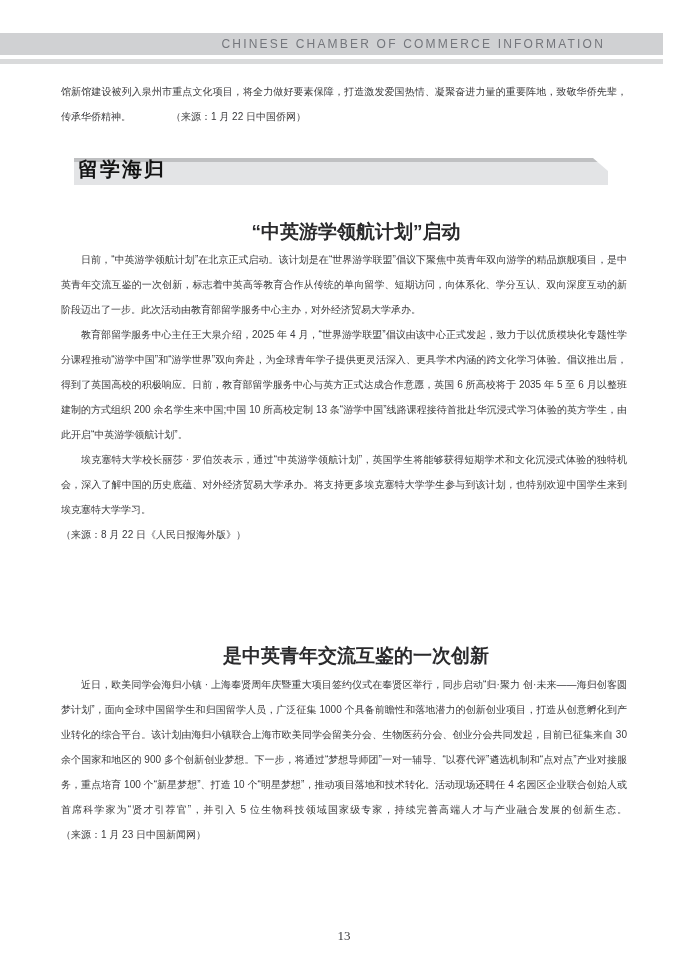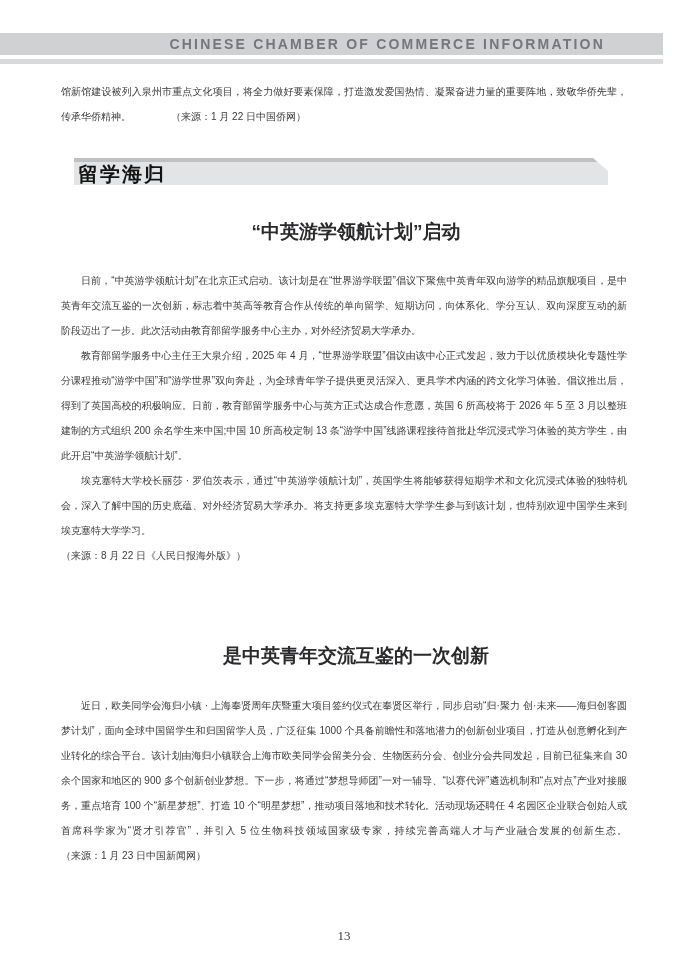--- a/index.html
+++ b/index.html
@@ -17,22 +17,22 @@
     top: 33px; left: 0;
     width: 663px; height: 22px;
     background: #d0d1d3;
     display: flex;
     align-items: center;
     justify-content: flex-end;
     padding-right: 58px;
     box-sizing: border-box;
   }
   .banner-text {
-    font-size: 14px;
-    font-weight: bold;
+    font-size: 12px;
+    font-weight: normal;
     letter-spacing: 2.2px;
     color: #74767c;
     white-space: nowrap;
   }
   .header-rule {
     position: absolute;
     top: 59px; left: 0;
     width: 663px; height: 5px;
     background: #d9dadb;
   }
@@ -51,21 +51,21 @@
   }
   .intro-source { margin-left: 40px; white-space: nowrap; }
   
   .section-bar {
     position: absolute;
     top: 158px; left: 74px;
     width: 534px; height: 27px;
     background: linear-gradient(180deg, #bfc0c2 0, #bfc0c2 4px, #e3e4e6 4px);
     clip-path: polygon(0 0, calc(100% - 15px) 0, 100% 48%, 100% 100%, 0 100%);
     display: flex;
-    align-items: flex-end;
+    align-items: flex-start;
   }
   .section-label {
     font-family: "Liberation Serif", serif;
     font-weight: bold;
     font-size: 20px;
     letter-spacing: 2px;
     color: #131313;
     padding-left: 4px;
     line-height: 22px;
   }
@@ -81,21 +81,20 @@
     color: #2a2a2c;
     margin: 12px;
   }
   .title-1 { top: 207px; }
   .title-2 { top: 631px; }
   
   .article-body {
     position: absolute;
     left: 61px;
     width: 566px;
-    margin-top: 21px;
   }
   .body-1 { top: 247px; }
   .body-2 { top: 672px; }
   .article-body p { text-indent: 2em; }
   .source-line {
     text-align: right;
     text-indent: 0 !important;
   }
   .inline-source { white-space: nowrap; }
   
@@ -124,21 +123,21 @@
   </div>
 
   <div class="section-bar">
     <span class="section-label">留学海归</span>
   </div>
 
   <h2 class="article-title title-1">“中英游学领航计划”启动</h2>
 
   <div class="article-body bodytext body-1">
     <p>日前，“中英游学领航计划”在北京正式启动。该计划是在“世界游学联盟”倡议下聚焦中英青年双向游学的精品旗舰项目，是中英青年交流互鉴的一次创新，标志着中英高等教育合作从传统的单向留学、短期访问，向体系化、学分互认、双向深度互动的新阶段迈出了一步。此次活动由教育部留学服务中心主办，对外经济贸易大学承办。</p>
-    <p>教育部留学服务中心主任王大泉介绍，2025 年 4 月，“世界游学联盟”倡议由该中心正式发起，致力于以优质模块化专题性学分课程推动“游学中国”和“游学世界”双向奔赴，为全球青年学子提供更灵活深入、更具学术内涵的跨文化学习体验。倡议推出后，得到了英国高校的积极响应。日前，教育部留学服务中心与英方正式达成合作意愿，英国 6 所高校将于 2026 年 5 至 3 月以整班建制的方式组织 200 余名学生来中国;中国 10 所高校定制 13 条“游学中国”线路课程接待首批赴华沉浸式学习体验的英方学生，由此开启“中英游学领航计划”。</p>
+    <p>教育部留学服务中心主任王大泉介绍，2025 年 4 月，“世界游学联盟”倡议由该中心正式发起，致力于以优质模块化专题性学分课程推动“游学中国”和“游学世界”双向奔赴，为全球青年学子提供更灵活深入、更具学术内涵的跨文化学习体验。倡议推出后，得到了英国高校的积极响应。日前，教育部留学服务中心与英方正式达成合作意愿，英国 6 所高校将于 2035 年 5 至 6 月以整班建制的方式组织 200 余名学生来中国;中国 10 所高校定制 13 条“游学中国”线路课程接待首批赴华沉浸式学习体验的英方学生，由此开启“中英游学领航计划”。</p>
     <p>埃克塞特大学校长丽莎 · 罗伯茨表示，通过“中英游学领航计划”，英国学生将能够获得短期学术和文化沉浸式体验的独特机会，深入了解中国的历史底蕴、对外经济贸易大学承办。将支持更多埃克塞特大学学生参与到该计划，也特别欢迎中国学生来到埃克塞特大学学习。</p>
     <p class="source-line">（来源：8 月 22 日《人民日报海外版》）</p>
   </div>
 
   <h2 class="article-title title-2">是中英青年交流互鉴的一次创新</h2>
 
   <div class="article-body bodytext body-2">
     <p><span>近日，欧美同学会海归小镇 · 上海奉贤周年庆暨重大项目签约仪式在奉贤区举行，同步启动“归·聚力 创·未来——海归创客圆梦计划”，面向全球中国留学生和归国留学人员，广泛征集 1000 个具备前瞻性和落地潜力的创新创业项目，打造从创意孵化到产业转化的综合平台。该计划由海归小镇联合上海市欧美同学会留美分会、生物医药分会、创业分会共同发起，目前已征集来自 30 余个国家和地区的 900 多个创新创业梦想。下一步，将通过“梦想导师团”一对一辅导、“以赛代评”遴选机制和“点对点”产业对接服务，重点培育 100 个“新星梦想”、打造 10 个“明星梦想”，推动项目落地和技术转化。活动现场还聘任 4 名园区企业联合创始人或首席科学家为“贤才引荐官”，并引入 5 位生物科技领域国家级专家，持续完善高端人才与产业融合发展的创新生态。</span><span class="inline-source">（来源：1 月 23 日中国新闻网）</span></p>
   </div>
 

